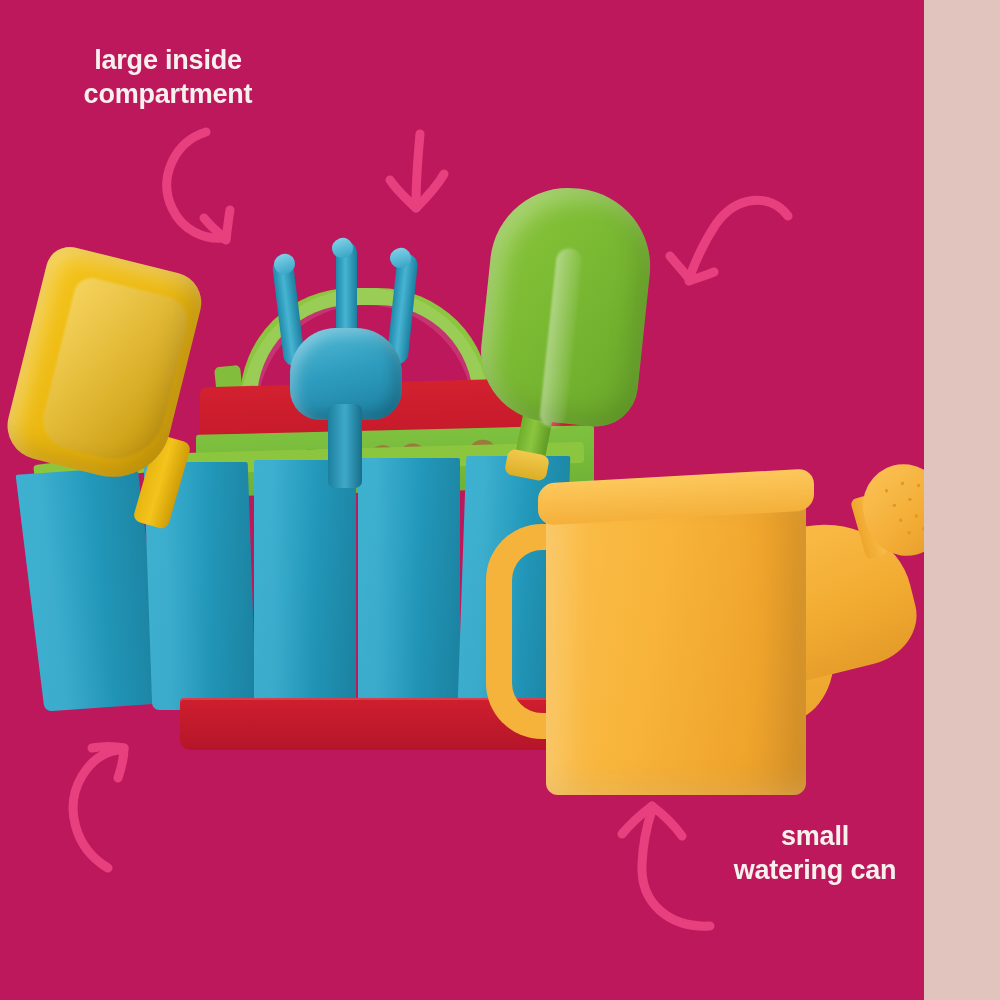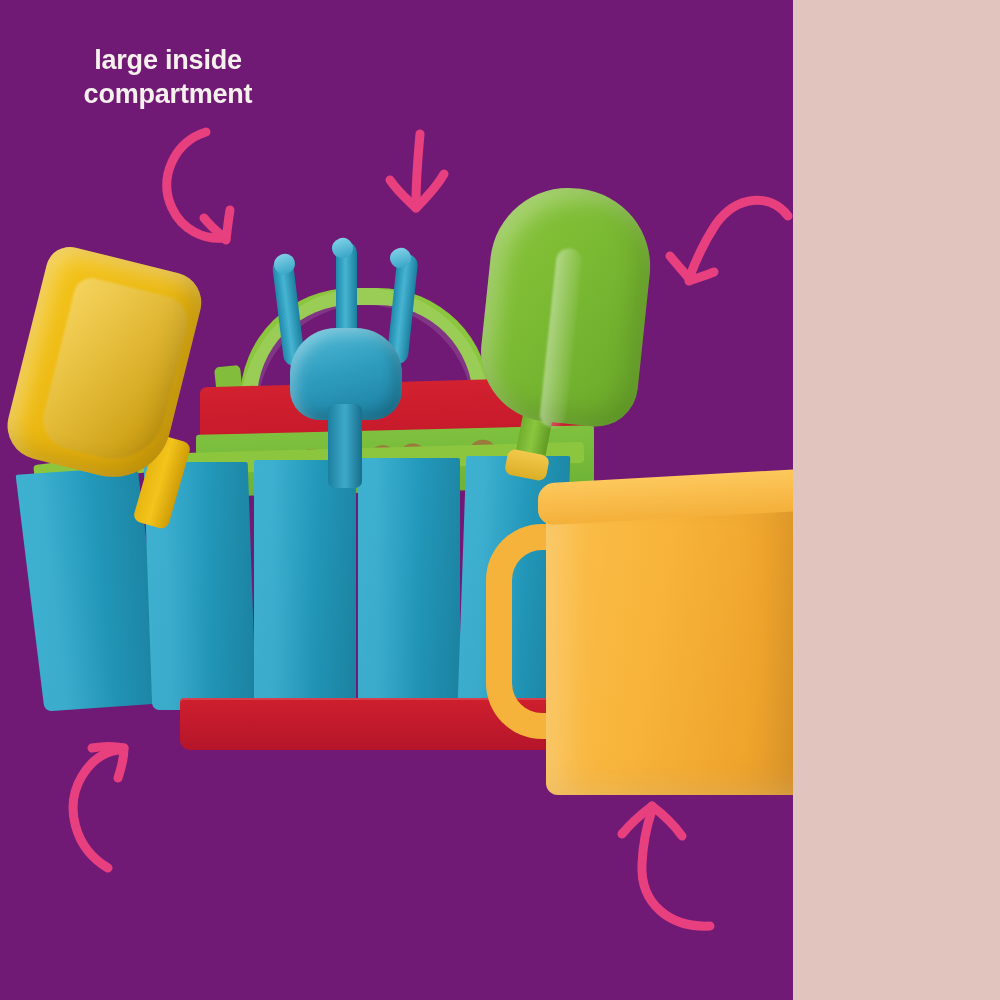--- a/index.html
+++ b/index.html
@@ -1,21 +1,21 @@
 <!DOCTYPE html>
 <html><head>
 <meta charset="utf-8">
 <style>
   html,body{margin:0;padding:0;}
   body{
     width:1000px;height:1000px;overflow:hidden;
     font-family:"Liberation Sans", sans-serif;
     background:#e0c4bd;
   }
-  #stage{position:relative;width:793px;height:1000px;background:#701a75;overflow:hidden;}
+  #stage{position:relative;width:888px;height:1000px;background:#be185d;overflow:hidden;padding-left:36px;}
 
   
   .label{
     position:absolute;
     color:#f7f1ee;
     font-weight:bold;
     font-size:27px;
     line-height:1.25;
     text-align:center;
     letter-spacing:-0.2px;
@@ -337,14 +337,16 @@
   <div class="arrow" style="left:612px;top:788px;">
     <svg width="120" height="145" viewBox="0 0 120 145">
       <path class="astroke" stroke-width="9" d="M98 138 C58 140, 28 116, 30 76 C31 52, 36 34, 40 22"></path>
       <path class="astroke" stroke-width="9" d="M10 46 C20 34, 32 24, 40 18"></path>
       <path class="astroke" stroke-width="9" d="M70 48 C60 34, 48 24, 40 18"></path>
     </svg>
   </div>
 
   <div class="label" id="lbl-compartment">large inside
 compartment</div>
+  <div class="label" id="lbl-can">small
+watering can</div>
 
 </div>
 
 </body></html>

